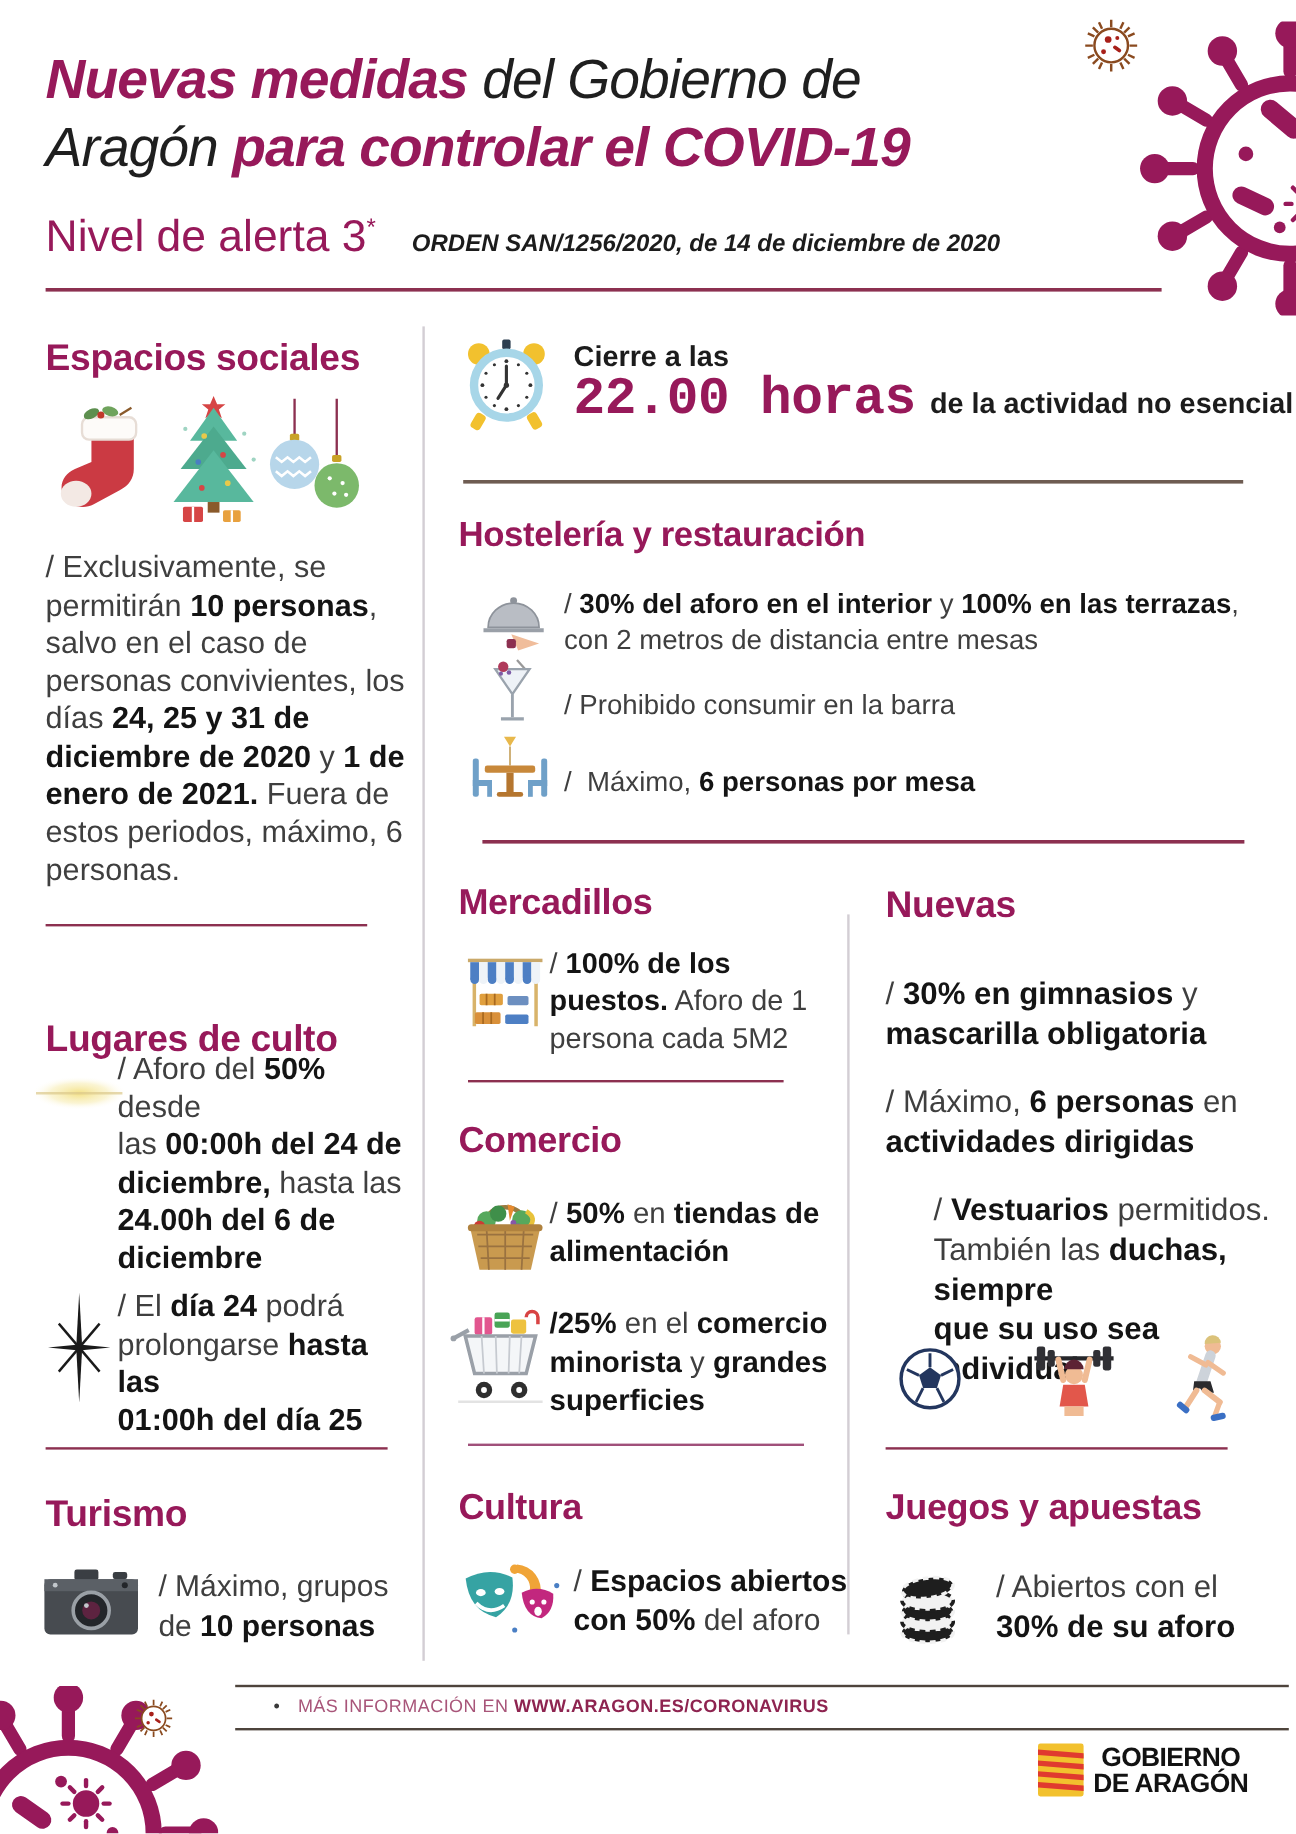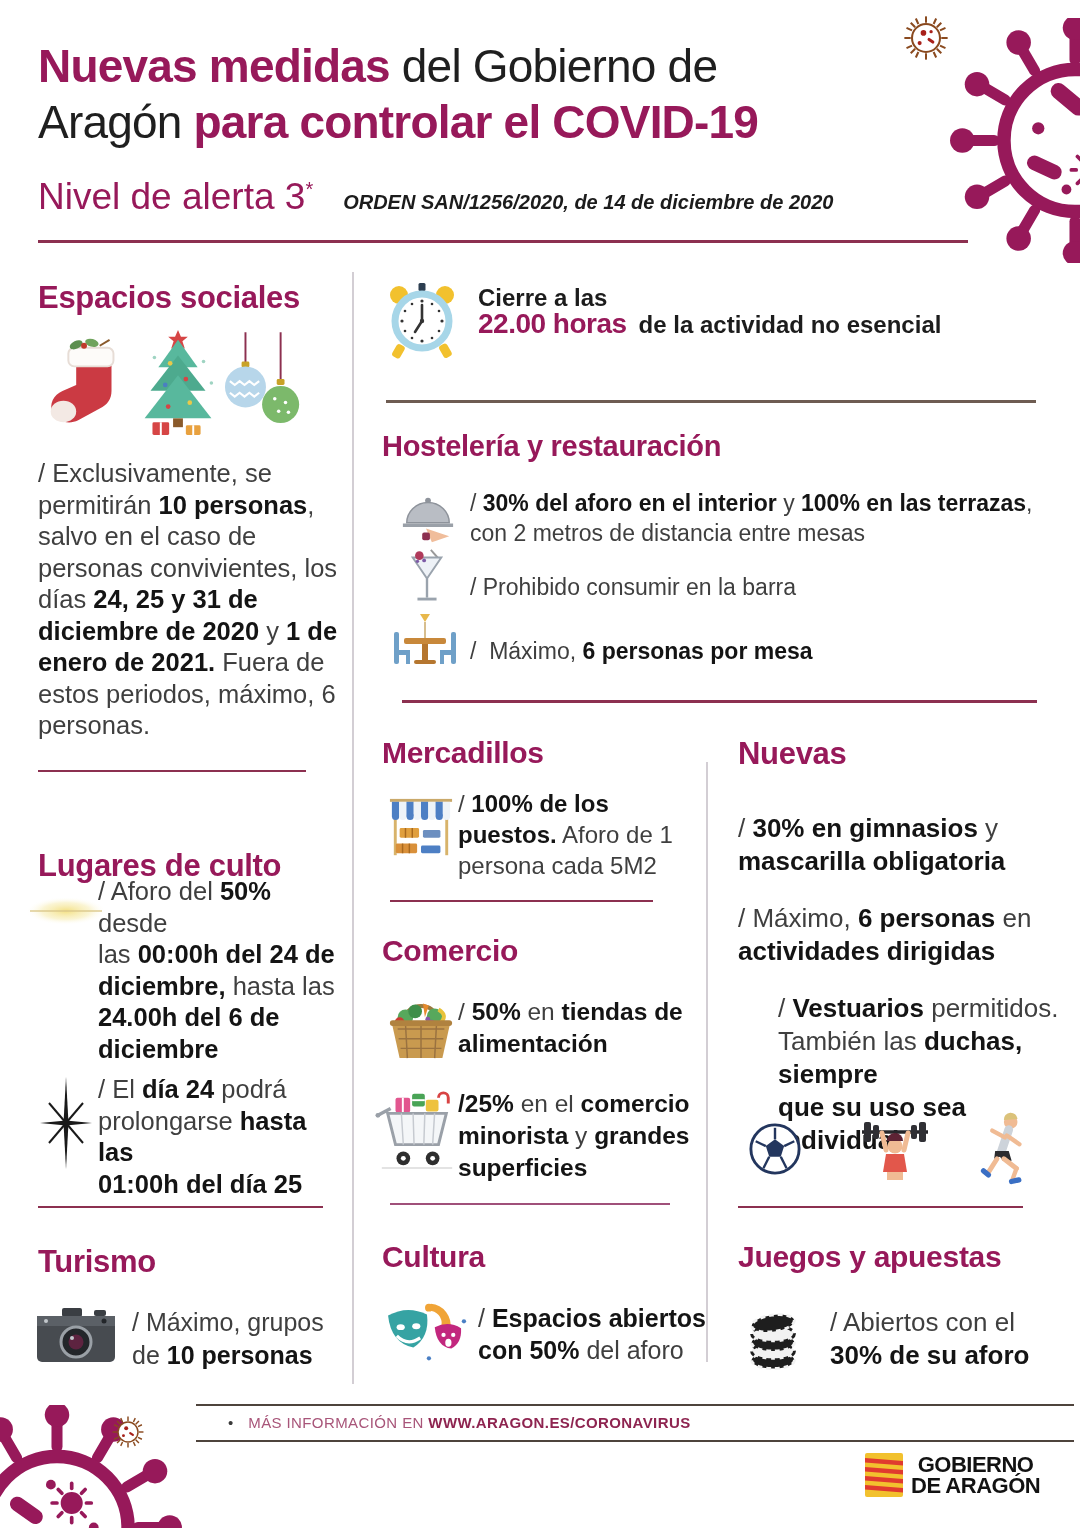--- a/index.html
+++ b/index.html
@@ -6,21 +6,21 @@
   html,body{margin:0;padding:0;background:#fff;}
   .page{position:relative;width:1080px;height:1528px;background:#fff;overflow:hidden;
         font-family:"Liberation Sans",sans-serif;color:var(--body);}
   .abs{position:absolute;}
   .h{font-weight:700;color:var(--accent);letter-spacing:-0.3px;}
   .rich{white-space:pre-wrap;}
   .rich span{font-weight:400;color:var(--body);}
   .rich span.sb{font-weight:700;color:#141414;}
   .rich span.sa{color:var(--accent);}
   .title{font-size:46px;line-height:56px;color:var(--ink);letter-spacing:-0.8px;}
-  .title span{color:var(--ink);}
+  .title span{color:var(--ink);font-style:italic;}
   .hrline{height:2px;background:#8c3050;}
   .vline{width:2px;background:#d3ced4;}
   .footer-info{font-size:15px;letter-spacing:0.4px;color:#a85579;}
   .footer-info .url{font-weight:700;color:#8e2450;}
   .logo-text{font-weight:700;color:#121212;font-size:22px;line-height:21px;letter-spacing:-0.5px;}
 </style>
 </head>
 <body>
 
 <div class="page">
@@ -243,21 +243,21 @@
       <circle cx="23" cy="51" r="1.3"></circle>
         <circle cx="57" cy="51" r="1.3"></circle>
     </g>
     <line x1="40" y1="41" x2="40" y2="25" stroke="#333" stroke-width="2.6" stroke-linecap="round"></line>
     <line x1="40" y1="41" x2="33" y2="52" stroke="#333" stroke-width="2.6" stroke-linecap="round"></line>
     <circle cx="40" cy="41" r="2.2" fill="#333"></circle>
   </svg>
 
   <div class="abs" style="left:478px;top:284px;font-size:24px;font-weight:700;color:#1c1c1c;">Cierre a las</div>
   <div class="abs" style="left:478px;top:308px;display:flex;align-items:baseline;gap:12px;">
-    <span style="font-size:28px;font-weight:700;color:var(--accent);letter-spacing:-0.5px;">22.00 horas</span>
+    <span style="font-size:44px;font-weight:700;color:var(--accent);letter-spacing:-0.5px;font-family:Liberation Mono, monospace;">22.00 horas</span>
     <span style="font-size:24px;font-weight:700;color:#1c1c1c;">de la actividad no esencial</span>
   </div>
   <div class="abs" style="left:386px;top:400px;width:650px;height:2.5px;background:#6e5c52;"></div>
 
   <div class="abs h" style="left:382px;top:430px;font-size:29px;">Hostelería y restauración</div>
 
   <svg class="abs" style="left:398px;top:490px;" width="60" height="56" viewBox="0 0 60 58">
     <circle cx="30" cy="11" r="3" fill="#8e939b"></circle>
     <path d="M8,34 A22,21 0 0 1 52,34 Z" fill="#b9bdc4" stroke="#8e939b" stroke-width="1.5"></path>
     <line x1="4" y1="36.5" x2="56" y2="36.5" stroke="#9aa0a8" stroke-width="3.5"></line>

